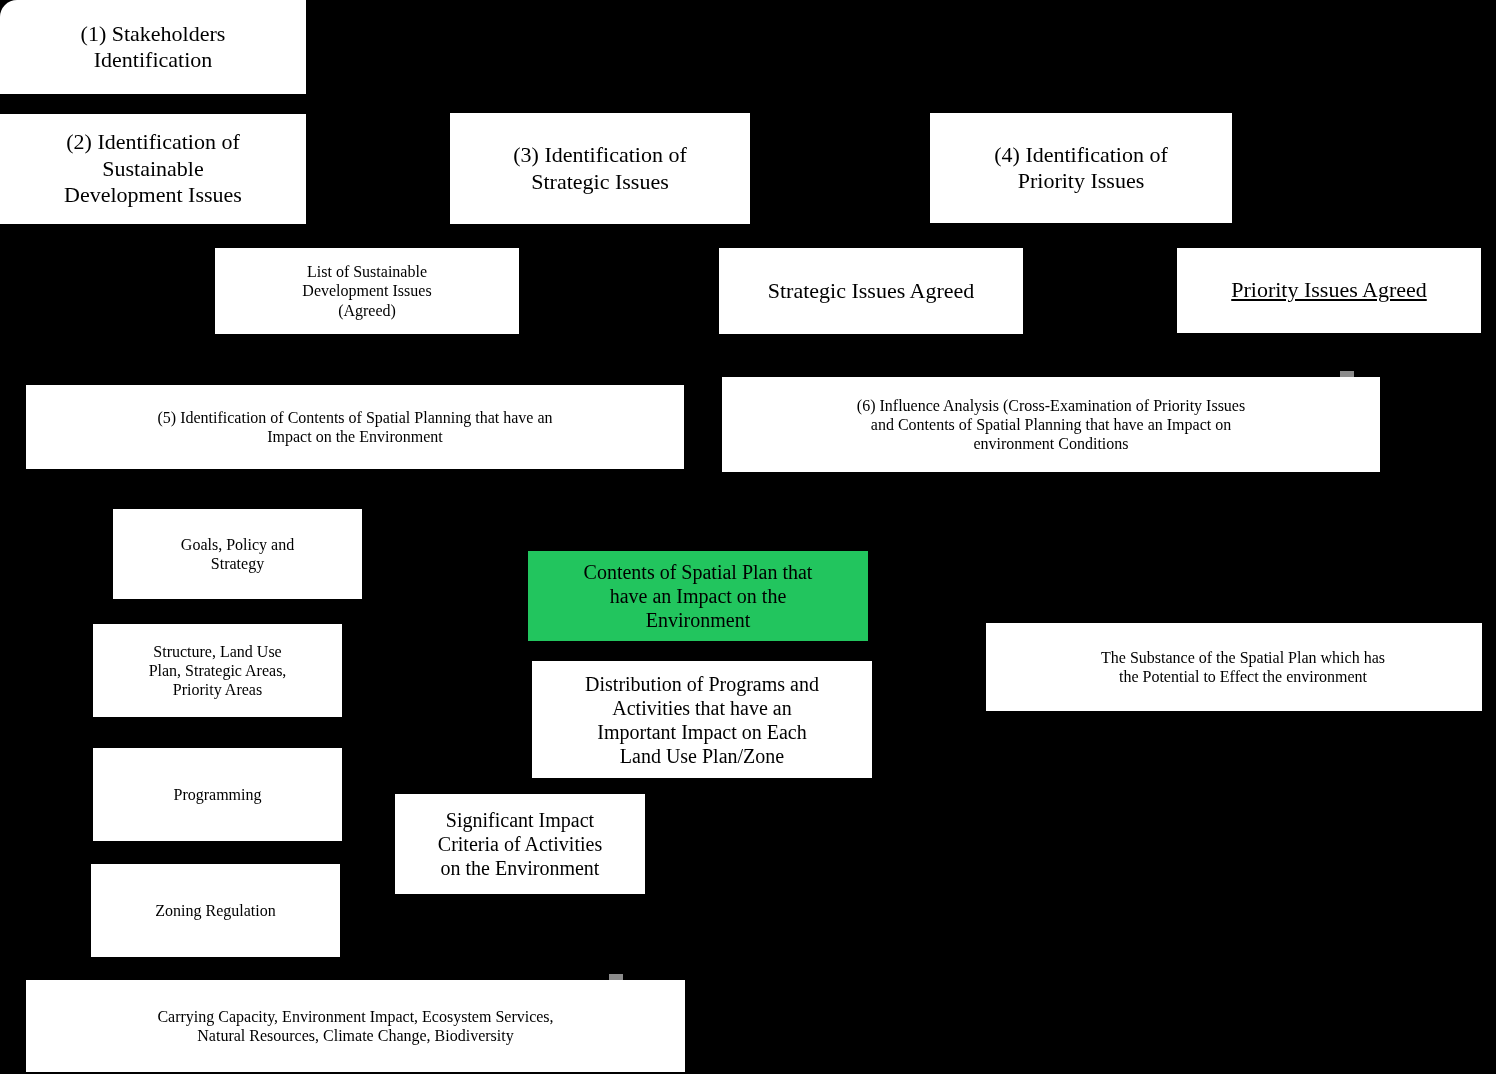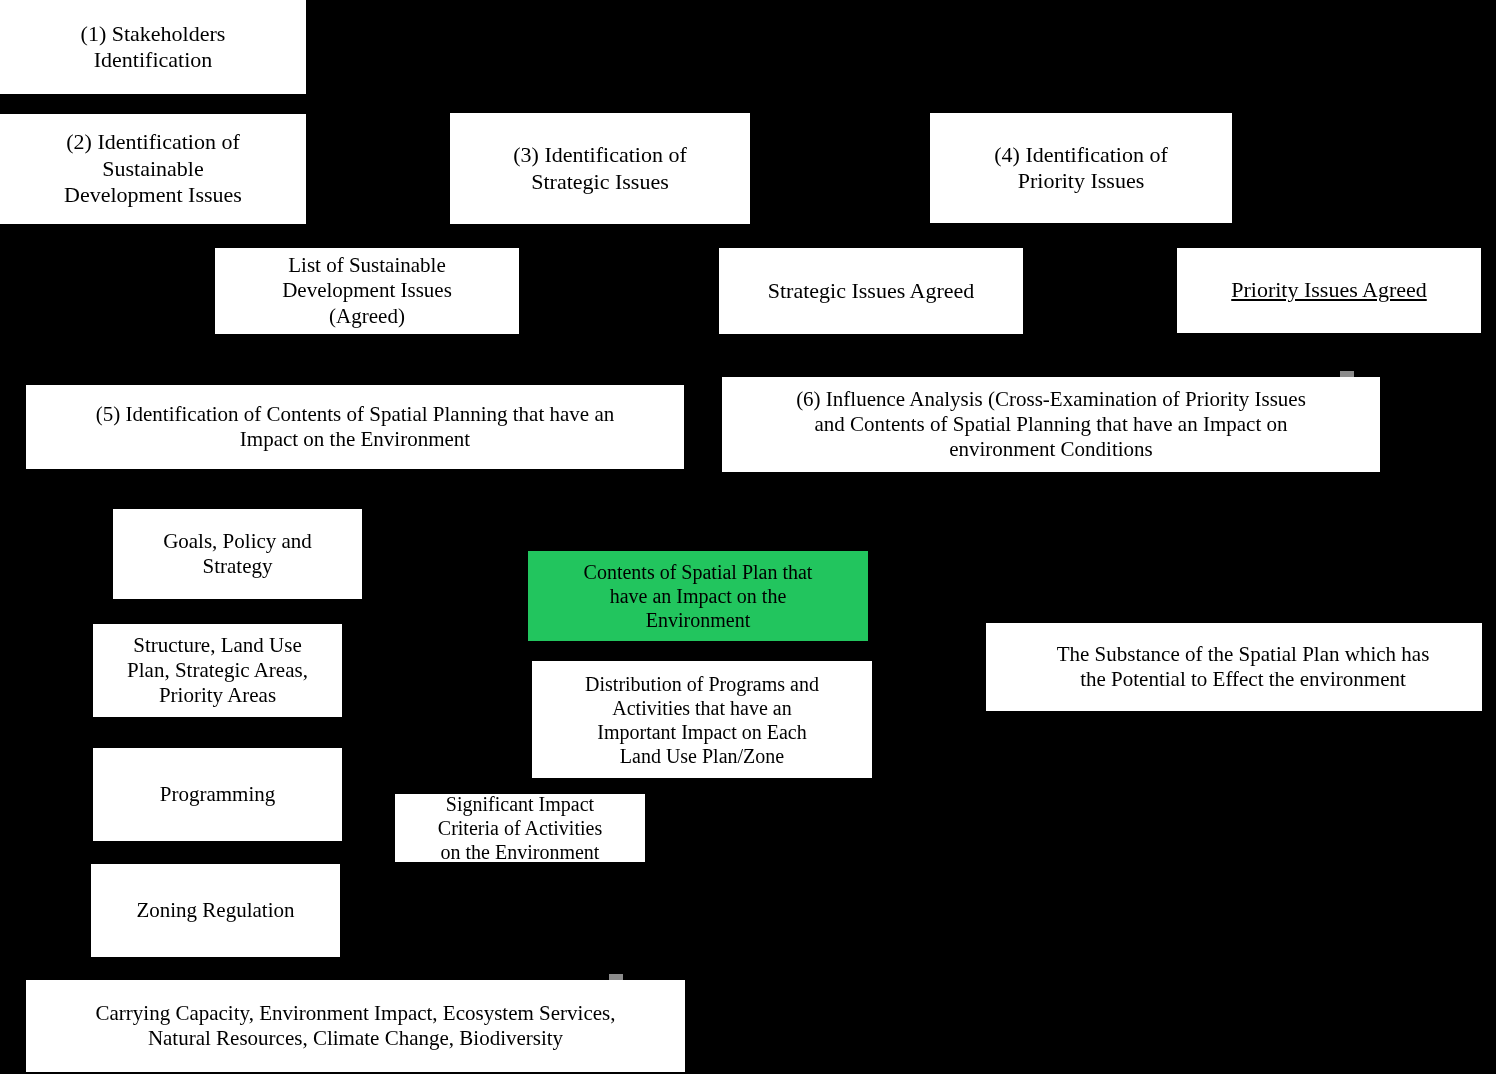--- a/index.html
+++ b/index.html
@@ -26,32 +26,32 @@
     align-items: center;
     justify-content: center;
     text-align: center;
     box-sizing: border-box;
     padding: 2px 6px;
     line-height: 1.2;
     white-space: pre-line;
     font-family: "Liberation Serif", "DejaVu Serif", serif;
   }
   .fs-22 { font-size: 22px; }
-  .fs-21 { font-size: 21px; }
+  .fs-21 { font-size: 16px; }
   .fs-20 { font-size: 20px; }
   .artifact {
     position: absolute;
     background: #ffffff;
     opacity: 0.55;
   }
 </style>
 </head>
 <body>
 
-<div id="diagram" style="background: rgb(0, 0, 0);">
+<div id="diagram" style="background: rgb(0, 0, 0); border-radius: 17px;">
     <div class="node fs-22" style="left: 0px; top: 0px; width: 306px; height: 94px; background: rgb(255, 255, 255); color: rgb(0, 0, 0);">(1) Stakeholders
 Identification</div>
     <div class="node fs-22" style="left: 0px; top: 114px; width: 306px; height: 110px; background: rgb(255, 255, 255); color: rgb(0, 0, 0);">(2) Identification  of
 Sustainable
 Development Issues</div>
     <div class="node fs-22" style="left: 450px; top: 113px; width: 300px; height: 111px; background: rgb(255, 255, 255); color: rgb(0, 0, 0);">(3) Identification  of
 Strategic  Issues</div>
     <div class="node fs-22" style="left: 930px; top: 113px; width: 302px; height: 110px; background: rgb(255, 255, 255); color: rgb(0, 0, 0);">(4) Identification  of
 Priority  Issues</div>
     <div class="node fs-21" style="left: 215px; top: 248px; width: 304px; height: 86px; background: rgb(255, 255, 255); color: rgb(0, 0, 0);">List of Sustainable
@@ -71,21 +71,21 @@
 Priority Areas</div>
     <div class="node fs-21" style="left: 93px; top: 748px; width: 249px; height: 93px; background: rgb(255, 255, 255); color: rgb(0, 0, 0);">Programming</div>
     <div class="node fs-21" style="left: 91px; top: 864px; width: 249px; height: 93px; background: rgb(255, 255, 255); color: rgb(0, 0, 0);">Zoning Regulation</div>
     <div class="node fs-20" style="left: 528px; top: 551px; width: 340px; height: 90px; background: #22c55e; color: rgb(0, 0, 0);">Contents of Spatial Plan that
 have an Impact on the
 Environment</div>
     <div class="node fs-20" style="left: 532px; top: 661px; width: 340px; height: 117px; background: rgb(255, 255, 255); color: rgb(0, 0, 0);">Distribution of Programs and
 Activities  that have an
 Important Impact on Each
 Land Use Plan/Zone</div>
-    <div class="node fs-20" style="left: 395px; top: 794px; width: 250px; height: 68px; background: rgb(255, 255, 255); color: rgb(0, 0, 0);">Significant  Impact
+    <div class="node fs-20" style="left: 395px; top: 794px; width: 250px; height: 100px; background: rgb(255, 255, 255); color: rgb(0, 0, 0);">Significant  Impact
 Criteria  of Activities
 on the Environment</div>
     <div class="node fs-21" style="left: 986px; top: 623px; width: 496px; height: 88px; background: rgb(255, 255, 255); color: rgb(0, 0, 0); padding-left: 24px;">The Substance of the Spatial Plan which has
 the Potential to Effect the environment</div>
     <div class="node fs-21" style="left: 26px; top: 980px; width: 659px; height: 92px; background: rgb(255, 255, 255); color: rgb(0, 0, 0);">Carrying Capacity, Environment Impact, Ecosystem Services,
 Natural Resources, Climate Change, Biodiversity</div>
     <div class="artifact" style="left: 1340px; top: 371px; width: 14px; height: 8px;"></div>
     <div class="artifact" style="left: 609px; top: 974px; width: 14px; height: 7px;"></div>
   </div>
 

